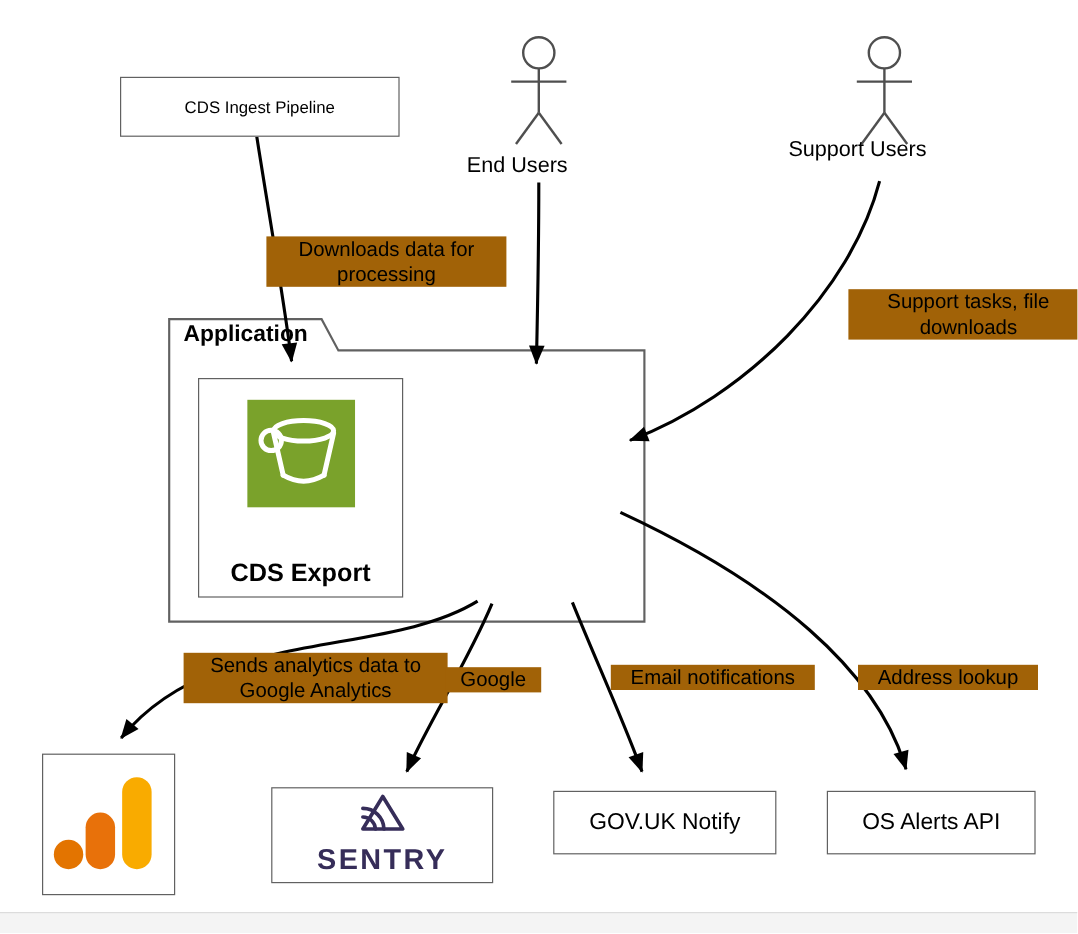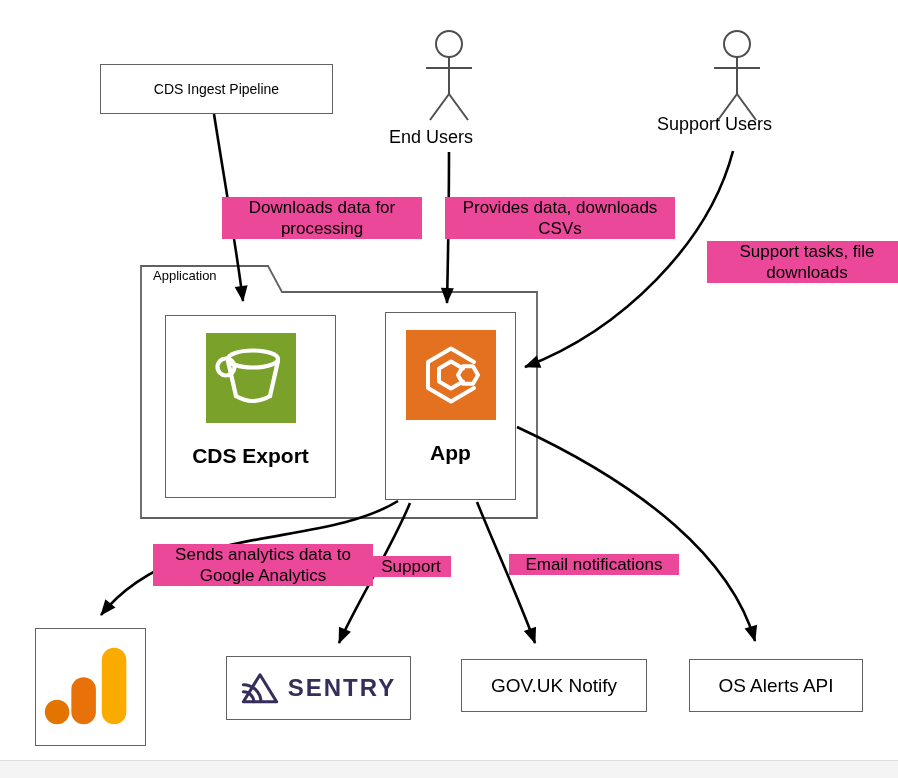--- a/index.html
+++ b/index.html
@@ -15,26 +15,26 @@
   .actor circle { fill: #ffffff; }
   .node {
     position: absolute; box-sizing: border-box;
     background: #ffffff; border: 1.8px solid #616161;
   }
   .box { display: flex; align-items: center; justify-content: center; text-align: center; }
   .plain-label { font-size: 14px; text-align: right; }
   .service { display: flex; flex-direction: column; align-items: center; }
   .service .icon { margin-top: 17px; width: 90px; height: 90px; }
   .service .icon svg { display: block; width: 100%; height: 100%; }
-  .service-label { font-weight: bold; font-size: 21px; margin-top: 21px; }
-  .group-label { position: absolute; font-weight: normal; font-size: 13px; }
+  .service-label { font-weight: bold; font-size: 21px; margin-top: 43px; }
+  .group-label { position: absolute; font-weight: bold; font-size: 19px; }
   .actor-label { position: absolute; font-size: 18px; text-align: left; }
   .edge-label {
     position: absolute; font-size: 17px; line-height: 21px;
-    text-align: center; white-space: pre-line; background: #ec4899;
+    text-align: center; white-space: pre-line; background: #a16207;
   }
   .ga-box svg { display: block; width: 100%; height: 100%; }
   .sentry-box { display: flex; align-items: center; justify-content: center; gap: 9px; }
   .sentry-word { font-size: 24px; font-weight: bold; letter-spacing: 2px; color: #362D59; }
   .simple-service { font-size: 19px; }
   .footer-strip {
     position: absolute; left: 0; top: 760px; width: 898px; height: 18px;
     background: #f4f4f4; border-top: 1px solid #dcdcdc; box-sizing: border-box;
   }
 </style>
@@ -94,66 +94,52 @@
           <path d="M22,28 L30,63"></path>
           <path d="M72,28 L64,63"></path>
           <path d="M30,63 Q47,73 64,63"></path>
           <circle cx="20" cy="34" r="8.5"></circle>
         </g>
       </svg>
     </div>
     <div class="service-label">CDS Export</div>
   </div>
 
-  <div class="node service" style="left:385px; top:312px; width:131px; height:188px;">
-    <div class="icon">
-      <svg viewBox="0 0 90 90">
-        <rect x="0" y="0" width="90" height="90" fill="#E4711F"></rect>
-        <g fill="none" stroke="#ffffff" stroke-width="4" stroke-linejoin="round" stroke-linecap="round">
-          <path d="M68,32 L45,18.5 L22,32 L22,58 L45,71.5 L68,58"></path>
-          <path d="M57,38.5 L45,31.5 L33,38.5 L33,51.5 L45,58.5 L57,51.5"></path>
-          <path d="M72,45 L67,36.3 L57,36.3 L52,45 L57,53.7 L67,53.7 Z"></path>
-        </g>
-      </svg>
-    </div>
-    <div class="service-label">App</div>
-  </div>
 
   <div class="node ga-box" style="left:35px; top:628px; width:111px; height:118px;">
     <svg viewBox="0 0 111 118">
       <rect x="67" y="19" width="25" height="78" rx="12.5" fill="#F9AB00"></rect>
       <rect x="36" y="49" width="25" height="48" rx="12.5" fill="#E8710A"></rect>
       <circle cx="21.5" cy="84.5" r="12.5" fill="#E37400"></circle>
     </svg>
   </div>
 
-  <div class="node sentry-box" style="left:226px; top:656px; width:185px; height:64px;">
+  <div class="node sentry-box" style="left:226px; top:656px; width:185px; height:80px;flex-direction:column;">
     <svg width="38" height="33" viewBox="0 0 40 34">
       <g fill="none" stroke-width="3.2" stroke-linejoin="round" stroke-linecap="round" stroke="#362D59">
         <path d="M20,2.5 L37.5,31 L2.5,31 Z"></path>
         <path d="M13.5,31 A11,11 0 0 0 2.5,20.5"></path>
         <path d="M21,31 A18.5,18.5 0 0 0 2.5,13"></path>
       </g>
     </svg>
     <span class="sentry-word">SENTRY</span>
   </div>
 
   <div class="node box simple-service" style="left:461px; top:659px; width:186px; height:53px;">
     <span>GOV.UK Notify</span>
   </div>
 
   <div class="node box simple-service" style="left:689px; top:659px; width:174px; height:53px;">
     <span>OS Alerts API</span>
   </div>
 
   <div class="edge-label" style="left:222px; top:197px; width:200px;">Downloads data for
 processing</div>
-  <div class="edge-label" style="left:445px; top:197px; width:230px;">Provides data, downloads
-CSVs</div>
   <div class="edge-label" style="left:707px; top:197px; width:200px;margin-top:44px;">Support tasks, file
 downloads</div>
   <div class="edge-label" style="left:153px; top:544px; width:220px;">Sends analytics data to
 Google Analytics</div>
-  <div class="edge-label" style="left:371px; top:556px; width:80px;">Support</div>
+  <div class="edge-label" style="left:371px; top:556px; width:80px;">Google</div>
   <div class="edge-label" style="left:509px; top:554px; width:170px;">Email notifications</div>
+  <div class="edge-label" style="left:715px; top:554px; width:150px;">Address lookup</div>
 
   <div class="footer-strip"></div>
 </div>
 
 </body></html>

